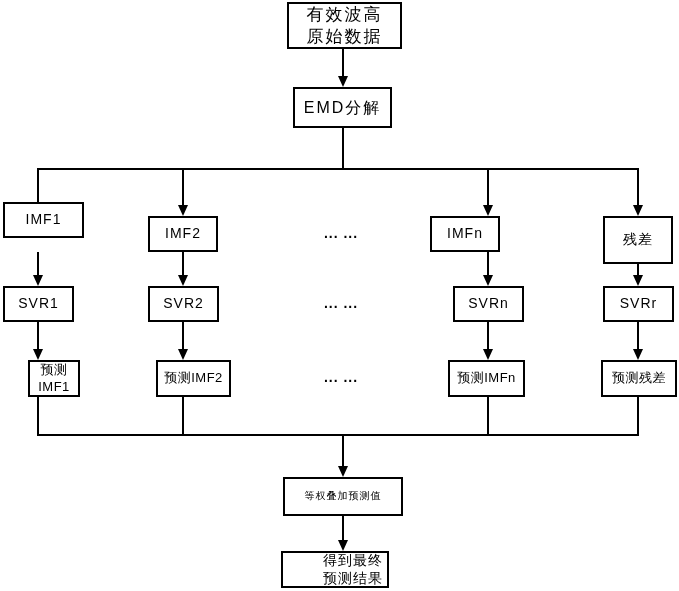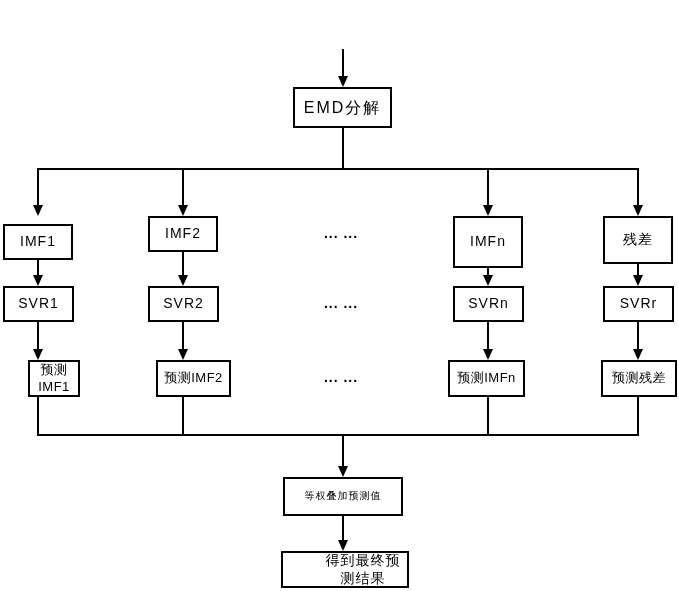--- a/index.html
+++ b/index.html
@@ -55,20 +55,24 @@
   .emd { font-size: 16px; letter-spacing: 2px; }
   .pred { font-size: 13px; letter-spacing: 0.5px; }
   .merge { font-size: 10px; letter-spacing: 1px; }
   .final { font-size: 14px; letter-spacing: 1px; }
 </style>
 </head>
 <body>
 
 <div id="canvas">
 
+  <div class="box src" style="left:287px; top:2px; width:115px; height:47px;">
+    <div>有效波高</div>
+    <div>原始数据</div>
+  </div>
 
   <div class="vline" style="left:342px; top:49px; height:28px;"></div>
   <div class="arrow" style="left:338px; top:76px;"></div>
 
   <div class="box emd" style="left:293px; top:87px; width:99px; height:41px;">
     <div>EMD分解</div>
   </div>
 
   <div class="vline" style="left:342px; top:128px; height:41px;"></div>
   <div class="hline" style="left:37px; top:168px; width:602px;"></div>
@@ -98,27 +102,27 @@
   <div class="vline" style="left:487px; top:397px; height:38px;"></div>
 
   <div class="vline" style="left:637px; top:169px; height:37px;"></div>
   <div class="arrow" style="left:633px; top:205px;"></div>
   <div class="vline" style="left:637px; top:252px; height:24px;"></div>
   <div class="arrow" style="left:633px; top:275px;"></div>
   <div class="vline" style="left:637px; top:322px; height:28px;"></div>
   <div class="arrow" style="left:633px; top:349px;"></div>
   <div class="vline" style="left:637px; top:397px; height:38px;"></div>
 
-  <div class="box" style="left:3px; top:224px; width:70px; height:36px;">
+  <div class="box" style="left:3px; top:202px; width:81px; height:36px;">
     <div>IMF1</div>
   </div>
   <div class="box" style="left:148px; top:216px; width:70px; height:36px;">
     <div>IMF2</div>
   </div>
-  <div class="box" style="left:453px; top:216px; width:70px; height:52px;text-align:right;">
+  <div class="box" style="left:430px; top:216px; width:70px; height:36px;text-align:right;">
     <div>IMFn</div>
   </div>
   <div class="box" style="left:603px; top:216px; width:70px; height:48px;">
     <div>残差</div>
   </div>
 
   <div class="box" style="left:3px; top:286px; width:71px; height:36px;">
     <div>SVR1</div>
   </div>
   <div class="box" style="left:148px; top:286px; width:71px; height:36px;">
@@ -152,17 +156,17 @@
   <div class="vline" style="left:342px; top:435px; height:32px;"></div>
   <div class="arrow" style="left:338px; top:466px;"></div>
 
   <div class="box merge" style="left:283px; top:477px; width:120px; height:39px;">
     <div>等权叠加预测值</div>
   </div>
 
   <div class="vline" style="left:342px; top:516px; height:25px;"></div>
   <div class="arrow" style="left:338px; top:540px;"></div>
 
-  <div class="box final" style="left:281px; top:551px; width:128px; height:37px;padding-left:36px;">
+  <div class="box final" style="left:281px; top:551px; width:108px; height:37px;padding-left:36px;">
     <div>得到最终预测结果</div>
   </div>
 
 </div>
 
 </body></html>

